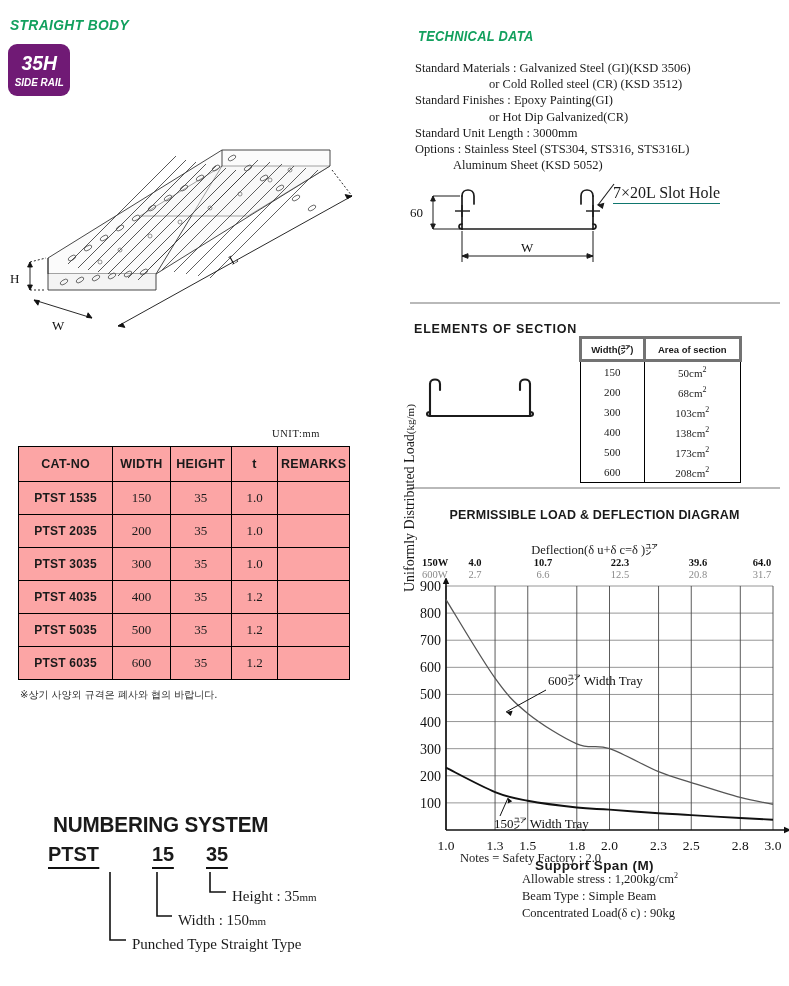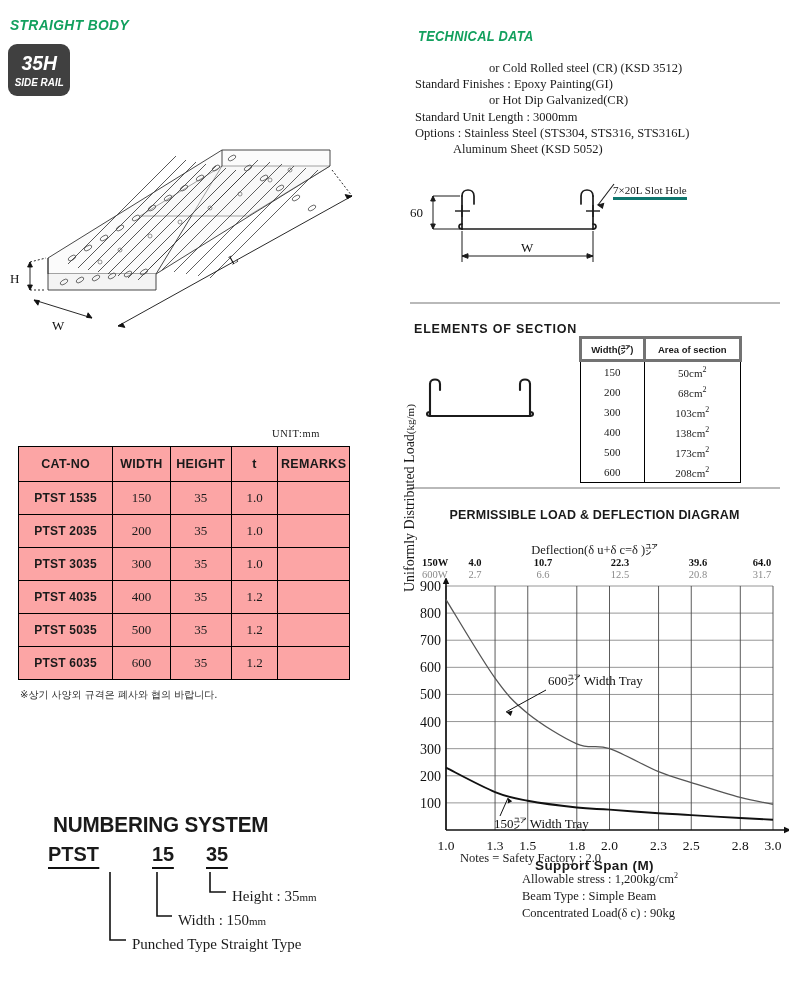--- a/index.html
+++ b/index.html
@@ -21,21 +21,21 @@
     position:absolute;left:10px;top:16px;
     font-family:"Liberation Sans", sans-serif;
     font-weight:bold;font-style:italic;
     font-size:15px;letter-spacing:.4px;
     color:#12a05e;
     transform:scaleX(.92);transform-origin:left center;
   }
   .badge{
     position:absolute;left:8px;top:44px;
     width:62px;height:52px;
-    background:#404040;border-radius:9px;
+    background:#701a75;border-radius:9px;
     display:flex;flex-direction:column;align-items:center;justify-content:center;
     color:#fff;font-family:"Liberation Sans", sans-serif;font-weight:bold;font-style:italic;
   }
   .badge .b1{font-size:21px;line-height:21px;transform:scaleX(.92);}
   .badge .b2{font-size:11px;line-height:14px;margin-top:2px;transform:scaleX(.9);}
 
   
   .tray-iso{position:absolute;left:0px;top:140px;width:370px;height:190px;}
 
   
@@ -123,22 +123,22 @@
     font-family:"Liberation Serif", serif;
     font-size:12.5px;line-height:16.2px;
   }
   .spec-list div{white-space:pre;}
   .ind1{padding-left:74px;}
   .ind2{padding-left:38px;}
 
   .sec-drawing{position:absolute;left:0;top:178px;width:389px;height:110px;}
   .slot-label{
     position:absolute;left:213px;top:184px;
-    font-family:"Liberation Serif", serif;font-size:11px;
-    border-bottom:3px solid #0f766e;padding-bottom:1px;
+    font-family:"Liberation Serif", serif;font-size:16px;
+    border-bottom:1px solid #0f766e;padding-bottom:1px;
   }
 
   .hr{
     position:absolute;left:10px;width:370px;height:0;
     border-top:2px solid #b9b9b9;
   }
   .hr1{top:302px;}
   .hr2{top:487px;}
 
   .eos-title{
@@ -399,20 +399,21 @@
       </div>
       <div class="lbl" style="left:132px;top:136px;">Punched Type Straight Type</div>
     </div>
   </div>
 
   <div class="right-col">
 
     <div class="td-title">TECHNICAL DATA</div>
 
     <div class="spec-list">
+      <div>Standard Materials : Galvanized Steel (GI)(KSD 3506)</div>
       <div class="ind1">or Cold Rolled steel (CR) (KSD 3512)</div>
       <div>Standard Finishes : Epoxy Painting(GI)</div>
       <div class="ind1">or Hot Dip Galvanized(CR)</div>
       <div>Standard Unit Length : 3000mm</div>
       <div>Options : Stainless Steel (STS304, STS316, STS316L)</div>
       <div class="ind2">Aluminum Sheet (KSD 5052)</div>
     </div>
 
     <div class="slot-label">7×20L Slot Hole</div>
 

